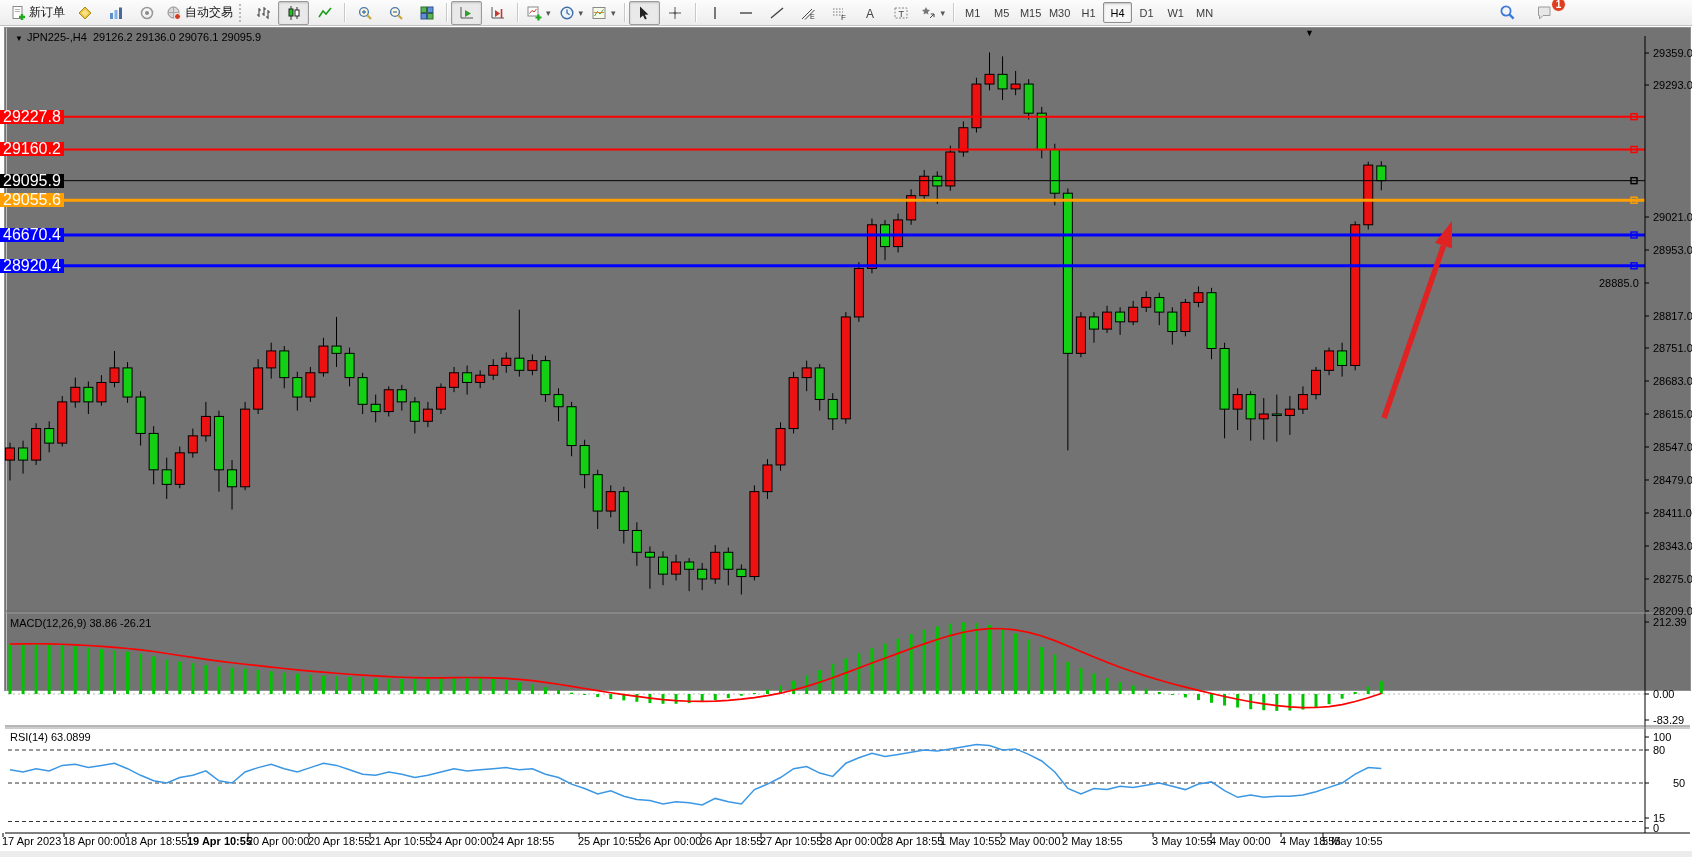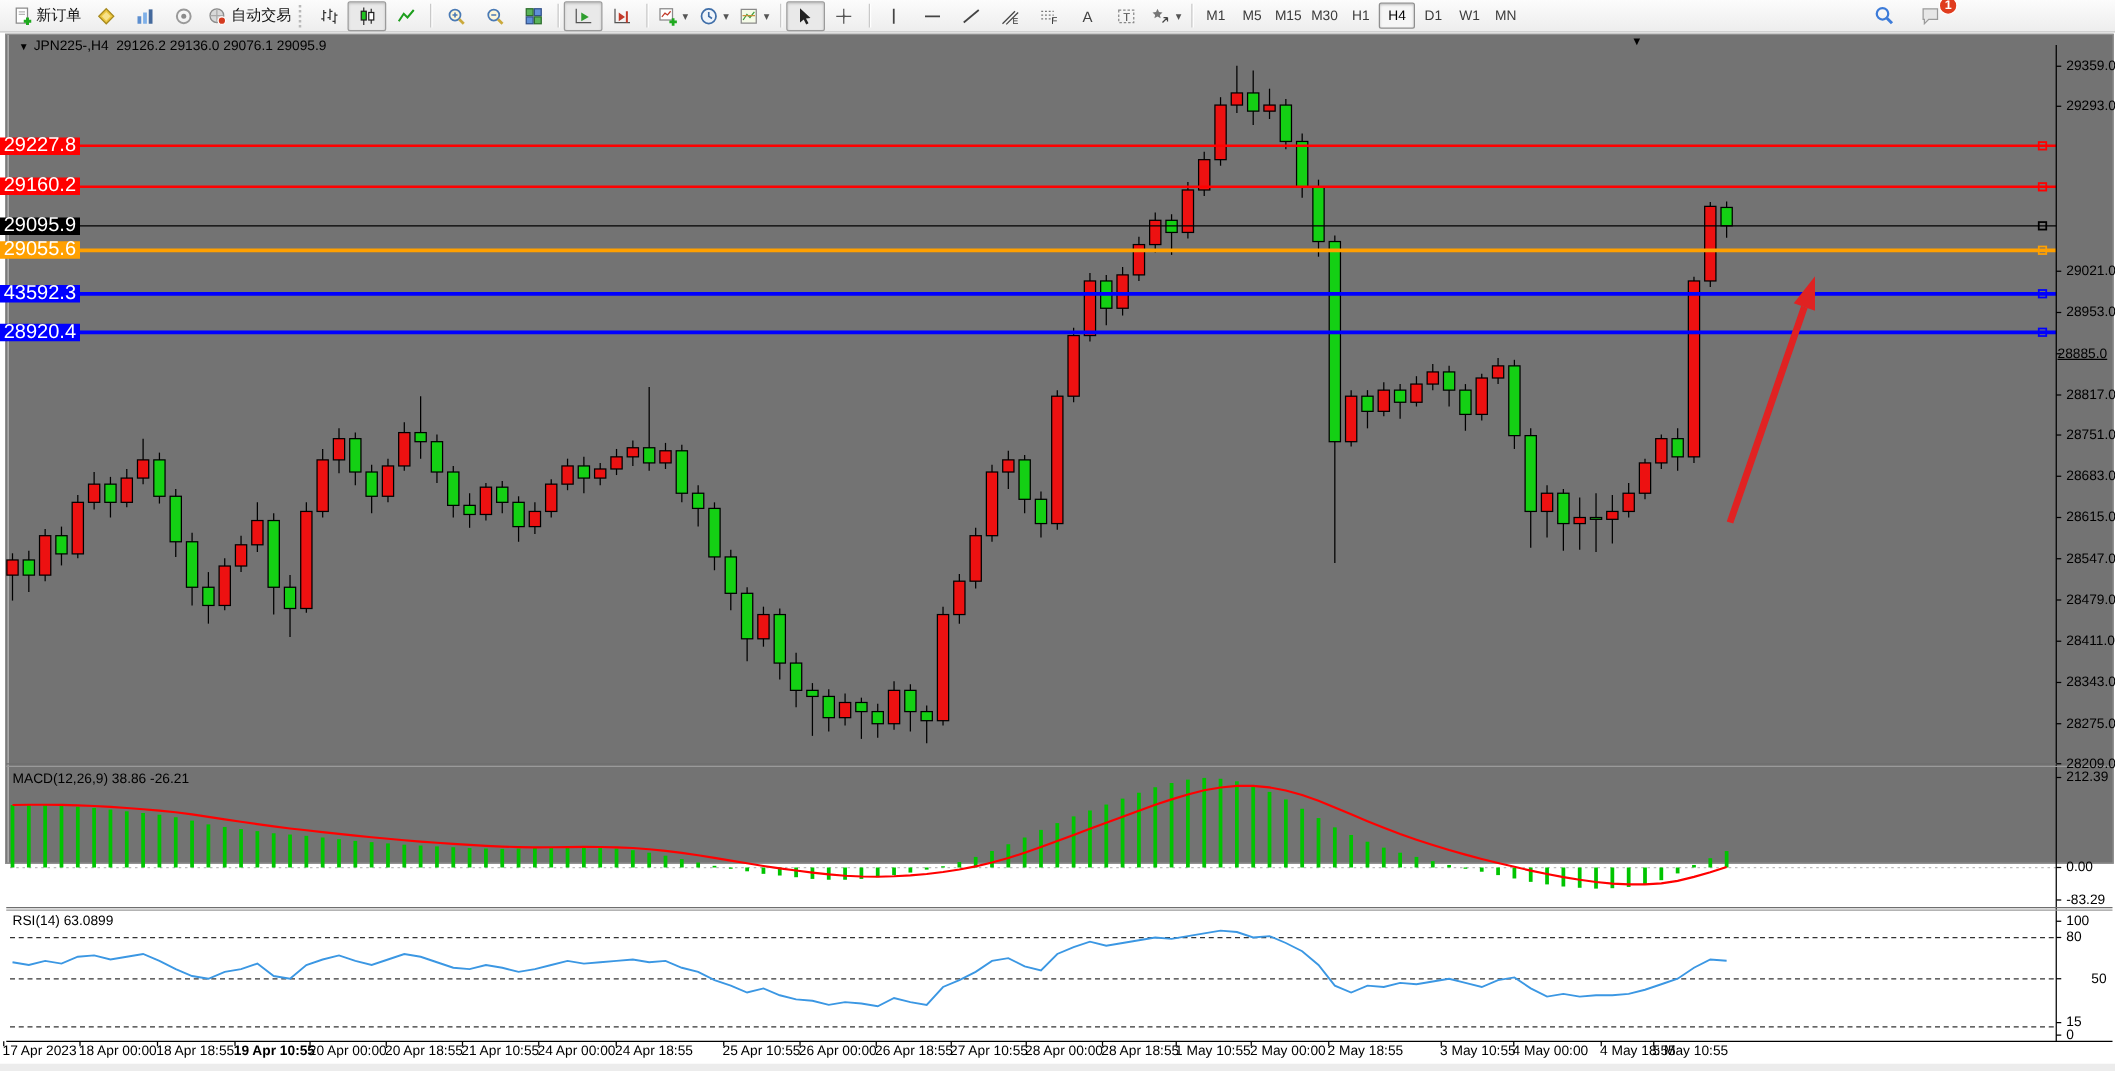--- a/index.html
+++ b/index.html
@@ -654,27 +654,27 @@
       <line x1="1281" y1="833" x2="1281" y2="837" stroke="#000"></line>
       <line x1="1323" y1="833" x2="1323" y2="837" stroke="#000"></line>
       <line x1="1384" y1="418" x2="1443.5165530828954" y2="245.57704474514114" stroke="#E02222" stroke-width="5.5"></line>
       <polygon points="1452,221 1452.0239916485211,248.51362252413887 1435.0091145172696,242.6404669661434" fill="#E02222"></polygon>
     </svg>
   <div id="labels-layer">
       <div class="ovl price-badge" style="left: 0px; top: 116.661px; background: rgb(255, 0, 0);">29227.8</div>
       <div class="ovl price-badge" style="left: 0px; top: 149.462px; background: rgb(255, 0, 0);">29160.2</div>
       <div class="ovl price-badge" style="left: 0px; top: 180.661px; background: rgb(0, 0, 0);">29095.9</div>
       <div class="ovl price-badge" style="left: 0px; top: 200.216px; background: rgb(255, 160, 0);">29055.6</div>
-      <div class="ovl price-badge" style="left: 0px; top: 235.006px; background: rgb(0, 0, 255);">43592.3</div>
+      <div class="ovl price-badge" style="left: 0px; top: 235.006px; background: rgb(0, 0, 255);">46670.4</div>
       <div class="ovl price-badge" style="left: 0px; top: 265.817px; background: rgb(0, 0, 255);">28920.4</div>
       <div class="ovl price-tick" style="left: 1653px; top: 53px;">29359.0</div>
       <div class="ovl price-tick" style="left: 1653px; top: 85.0245px;">29293.0</div>
       <div class="ovl price-tick" style="left: 1653px; top: 217.004px;">29021.0</div>
       <div class="ovl price-tick" style="left: 1653px; top: 249.999px;">28953.0</div>
-      <div class="ovl price-tick" style="left: 1646px; top: 282.994px; text-decoration: underline;">28885.0</div>
+      <div class="ovl price-tick" style="left: 1599px; top: 282.994px;">28885.0</div>
       <div class="ovl price-tick" style="left: 1653px; top: 315.989px;">28817.0</div>
       <div class="ovl price-tick" style="left: 1653px; top: 348.014px;">28751.0</div>
       <div class="ovl price-tick" style="left: 1653px; top: 381.009px;">28683.0</div>
       <div class="ovl price-tick" style="left: 1653px; top: 414.004px;">28615.0</div>
       <div class="ovl price-tick" style="left: 1653px; top: 446.999px;">28547.0</div>
       <div class="ovl price-tick" style="left: 1653px; top: 479.994px;">28479.0</div>
       <div class="ovl price-tick" style="left: 1653px; top: 512.989px;">28411.0</div>
       <div class="ovl price-tick" style="left: 1653px; top: 545.984px;">28343.0</div>
       <div class="ovl price-tick" style="left: 1653px; top: 578.978px;">28275.0</div>
       <div class="ovl price-tick" style="left: 1653px; top: 611.003px;">28209.0</div>

